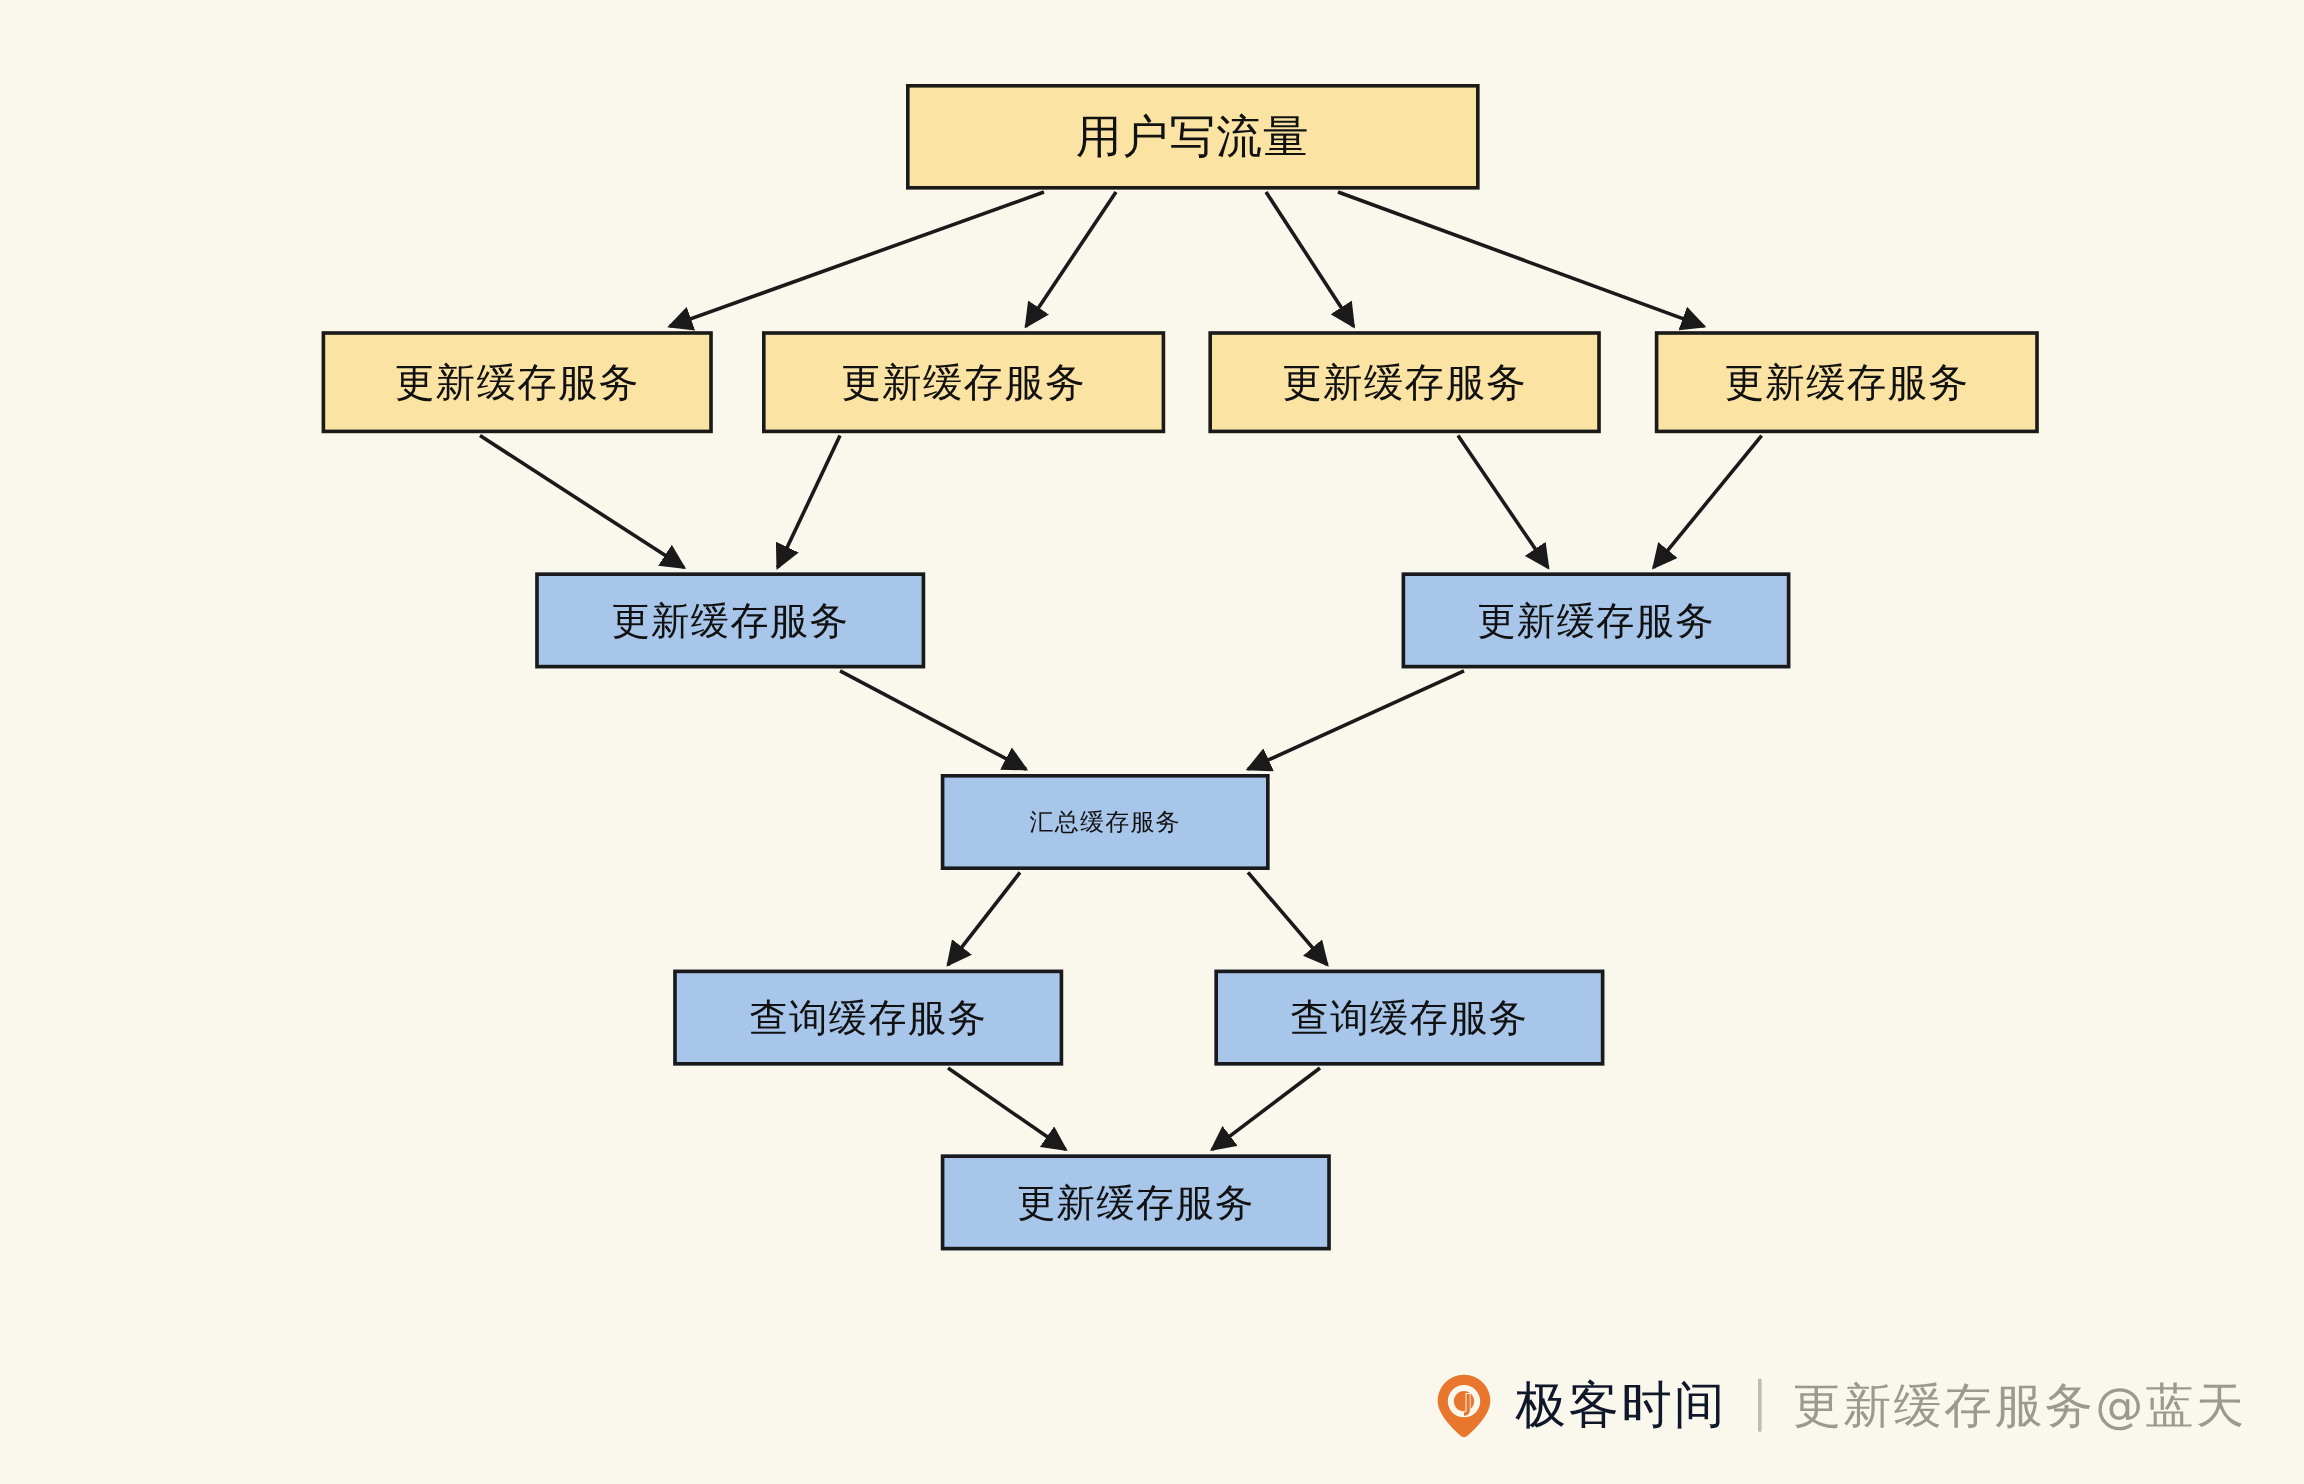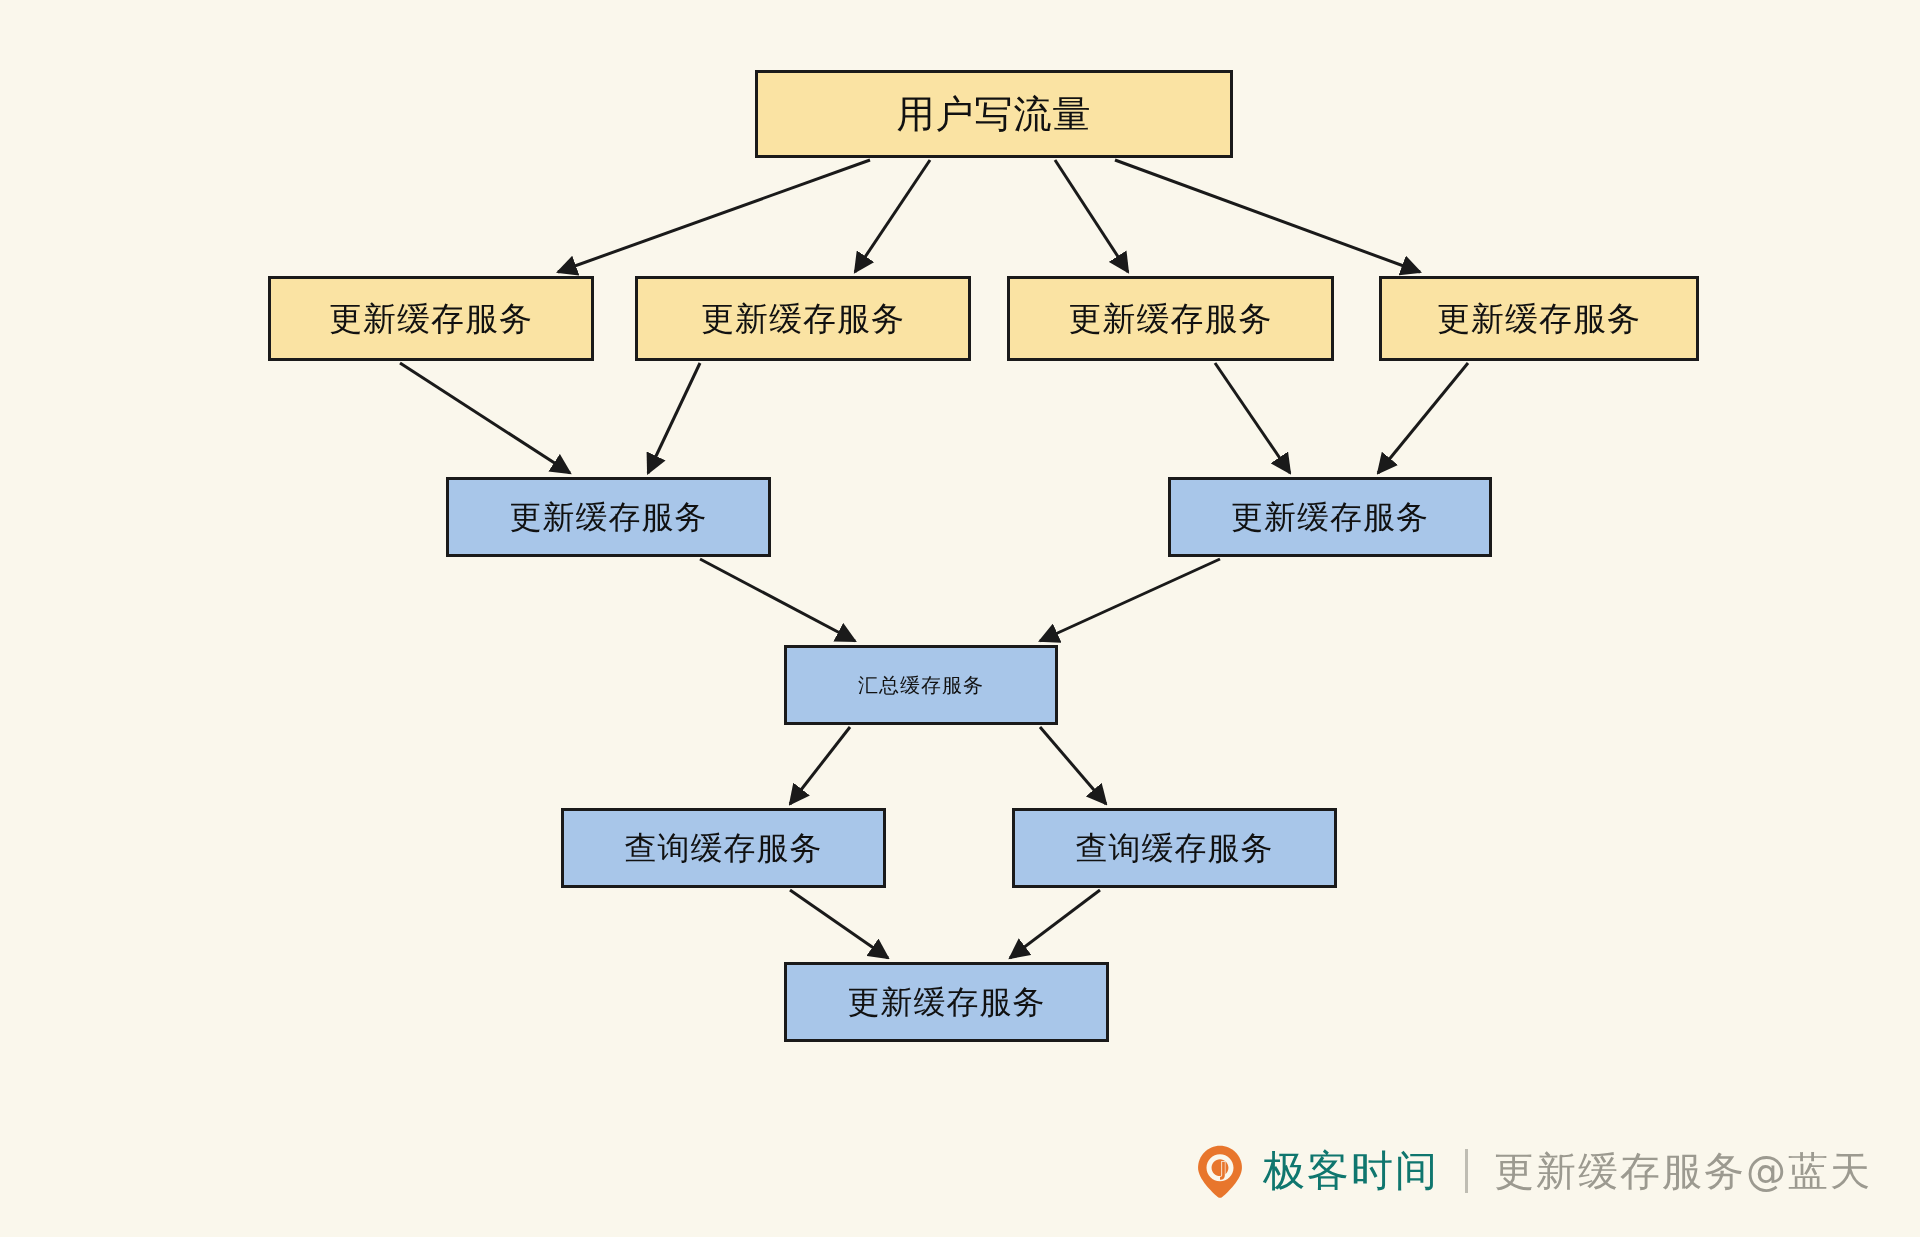--- a/index.html
+++ b/index.html
@@ -62,21 +62,21 @@
     user-select: none;
   }
   #watermark .logo-mark {
     width: 54px;
     height: 54px;
     flex: 0 0 auto;
     display: block;
   }
   #watermark .brand-text {
     font-size: 42px;
-    color: #0f766e;
+    color: #0f172a;
     letter-spacing: 2px;
     font-family: "DejaVu Sans", "Liberation Sans", sans-serif;
   }
   #watermark .divider-bar {
     width: 3px;
     height: 44px;
     background: #BFBDB3;
     margin: 0 10px;
     flex: 0 0 auto;
   }

